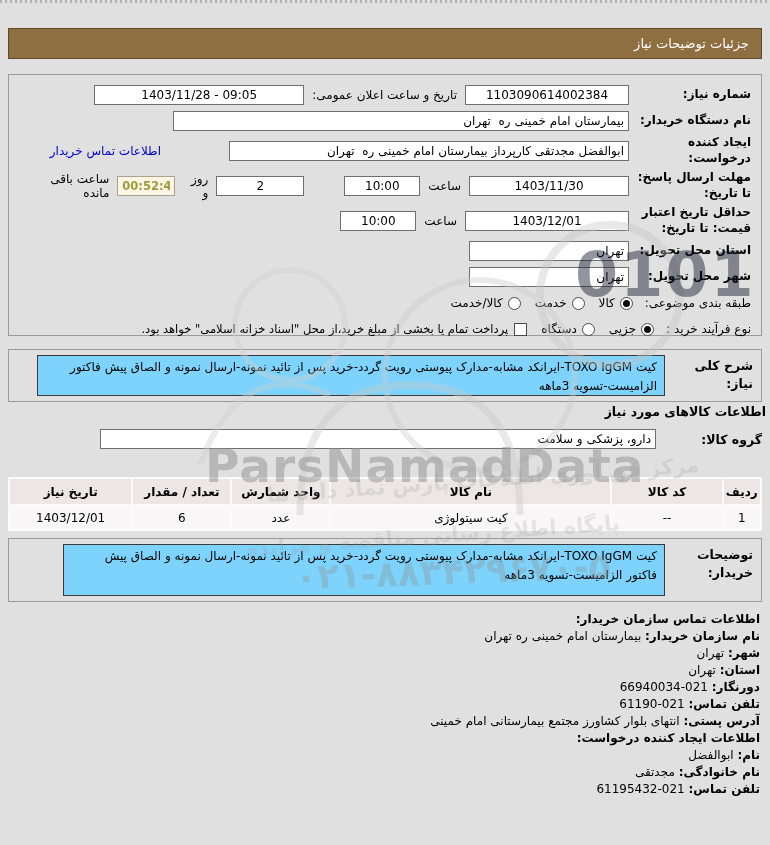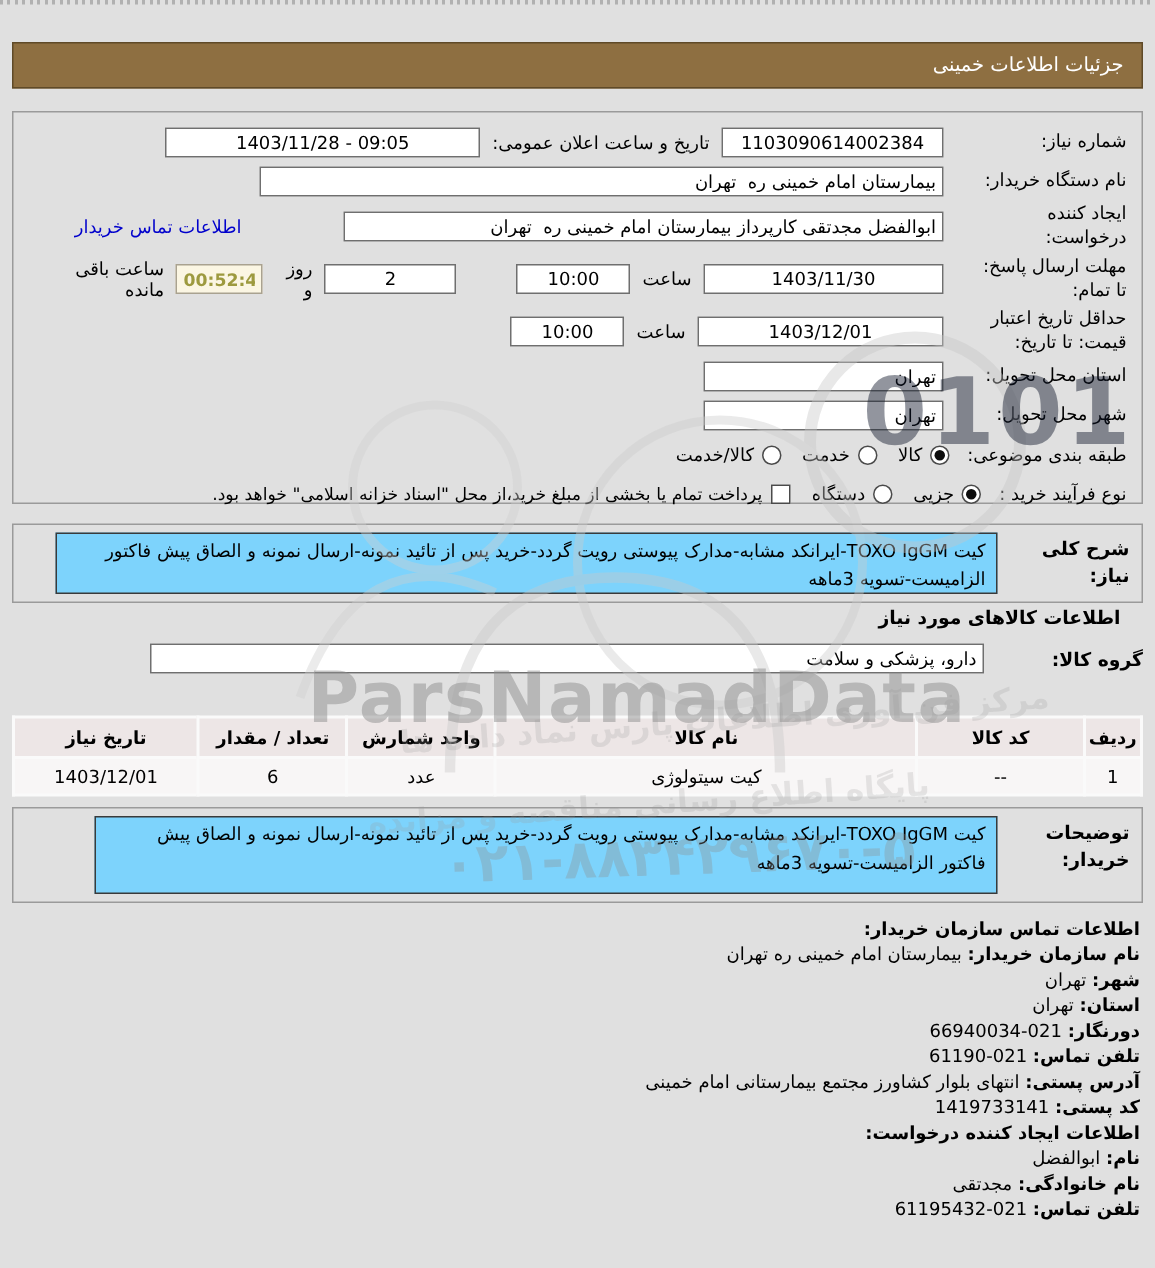--- a/index.html
+++ b/index.html
@@ -13,30 +13,30 @@
   .dotline { position:absolute; top:0; left:0; right:0; height:3px; opacity:.55;
     background-image:repeating-linear-gradient(90deg,#8a8a8a 0 2px,transparent 2px 5px); }
 
   .titlebar { position:absolute; top:28px; left:8px; right:8px; height:31px;
     background:#8e6f41; border:1px solid #5f4a28; color:#fff;
     display:flex; align-items:center; padding:0 12px; font-size:13px; }
 
   .main-panel { position:absolute; top:74px; left:8px; right:8px; height:262px;
     border:1px solid #9a9a9a; padding:8px 10px 4px; }
   .frow { display:flex; align-items:center; min-height:24px; margin-bottom:2px; }
-  .flabel { width:122px; flex:none; line-height:1.3; }
+  .flabel { width:122px; flex:none; line-height:1.3;font-weight:bold; }
   .flabel span { display:block; }
   .flabel-auto { flex:none; margin-left:12px; }
 
   .tb { border:1px solid #6f6f6f; background:#fff; height:20px; font-family:inherit;
     font-size:12px; padding:0 4px; color:#000; }
   .ltr { direction:ltr; unicode-bidi:embed; }
   .center { text-align:center; }
   .rtl-in { direction:rtl; text-align:right; }
-  .w-need{width:148px}.w-announce{width:210px}.w-org{width:456px}.w-creator{width:400px}
+  .w-need{width:164px}.w-announce{width:210px}.w-org{width:456px}.w-creator{width:400px}
   .w-date{width:164px}.w-time{width:76px}.w-days{width:88px;text-align:center}
   .w-count{width:58px; background:#fbf6e3; color:#9d9a3f; border:1px solid #a9a290; font-weight:bold; font-size:11.5px;}
   .lbl-sm { margin:0 8px; }
   .gap40 { margin-right:40px; }
   .link { color:#0000cc; cursor:pointer; margin:0; }
 
   .radio { width:13px; height:13px; border-radius:50%; background:#fff;
     border:1px solid #4a4a4a; display:inline-block; position:relative; flex:none; }
   .radio.checked::after { content:""; position:absolute; inset:2px; background:#0d0d0d; border-radius:50%; }
   .checkbox { width:13px; height:13px; background:#fff; border:1px solid #4a4a4a; display:inline-block; flex:none; }
@@ -46,21 +46,21 @@
   .desc-panel { position:absolute; left:8px; right:8px; border:1px solid #9a9a9a;
     display:flex; padding:5px 8px; }
   .p-desc { top:349px; height:53px; }
   .p-notes { top:538px; height:64px; }
   .desc-label { width:88px; flex:none; font-weight:bold; font-size:12.5px; line-height:1.45; padding-top:2px; }
   .desc-label span { display:block; }
   .desc-box { flex:1; background:#7dd3fc; border:1px solid #3a3a3a; font-size:12px;
     line-height:1.6; padding:2px 7px; margin-left:20px; }
   .p-notes .desc-box { margin-left:46px; }
 
-  .goods-title { position:absolute; top:404px; right:23px; font-weight:bold; font-size:12.5px; }
+  .goods-title { position:absolute; top:404px; right:4px; font-weight:bold; font-size:12.5px; }
   .group-row { position:absolute; top:427px; left:8px; right:8px; height:24px;
     display:flex; align-items:center; }
   .group-label { width:106px; flex:none; font-weight:bold; font-size:12.5px;padding-left:28px; }
   .group-input { width:556px; }
 
   .goods-table { position:absolute; top:477px; left:8px; right:8px;
     border:1px solid #9a9a9a; border-collapse:collapse; width:754px; }
   .goods-table th { background:#ede6e6; font-weight:bold; height:27px; font-size:12px;
     border:2px solid #fafafa; }
   .goods-table td { background:#f8f6f6; height:25px; text-align:center; font-size:12px;
@@ -83,21 +83,21 @@
   .wm-line2 { top:524px; right:150px; font-weight:bold; font-size:21px; color:#9a9a9a;
     opacity:.22; transform:rotate(-4deg); }
   .wm-shapes { top:215px; left:180px; opacity:.4; }
 </style>
 </head>
 <body>
 
 <div class="dotline"></div>
 
 <div class="titlebar">
-  <span>جزئیات اطلاعات خمینی</span>
+  <span>جزئیات توضیحات نیاز</span>
 </div>
 
 <div class="main-panel">
 
   <div class="frow">
     <div class="flabel">شماره نیاز:</div>
     <input class="tb w-need ltr center" readonly="" value="1103090614002384" style="">
     <span class="lbl-sm">تاریخ و ساعت اعلان عمومی:</span>
     <input class="tb w-announce ltr center" readonly="" value="1403/11/28 - 09:05" style="">
   </div>
@@ -112,21 +112,21 @@
       <span>ایجاد کننده</span>
       <span>درخواست:</span>
     </div>
     <input class="tb w-creator rtl-in" style="margin-left: 68px;" readonly="" value="ابوالفضل مجدتقی کارپرداز بیمارستان امام خمینی ره  تهران">
     <a class="link">اطلاعات تماس خریدار</a>
   </div>
 
   <div class="frow" style="min-height:33px">
     <div class="flabel">
       <span>مهلت ارسال پاسخ:</span>
-      <span>تا تمام:</span>
+      <span>تا تاریخ:</span>
     </div>
     <input class="tb w-date ltr center" readonly="" value="1403/11/30" style="">
     <span class="lbl-sm">ساعت</span>
     <input class="tb w-time ltr center" readonly="" value="10:00" style="">
     <input class="tb w-days gap40" readonly="" value="2" style="">
     <span class="lbl-sm">روز و</span>
     <input class="tb w-count ltr center" readonly="" value="00:52:46" style="">
     <span class="lbl-sm">ساعت باقی مانده</span>
   </div>
 
@@ -218,21 +218,20 @@
 </div>
 
 <div class="contact">
   <p><b>اطلاعات تماس سازمان خریدار:</b></p>
   <p><b>نام سازمان خریدار:</b> <span>بیمارستان امام خمینی ره تهران</span></p>
   <p><b>شهر:</b> <span>تهران</span></p>
   <p><b>استان:</b> <span>تهران</span></p>
   <p><b>دورنگار:</b> <span class="ltr">66940034-021</span></p>
   <p><b>تلفن تماس:</b> <span class="ltr">61190-021</span></p>
   <p><b>آدرس پستی:</b> <span>انتهای بلوار کشاورز مجتمع بیمارستانی امام خمینی</span></p>
-  <p><b>کد پستی:</b> <span class="ltr">1419733141</span></p>
   <p><b>اطلاعات ایجاد کننده درخواست:</b></p>
   <p><b>نام:</b> <span>ابوالفضل</span></p>
   <p><b>نام خانوادگی:</b> <span>مجدتقی</span></p>
   <p><b>تلفن تماس:</b> <span class="ltr">61195432-021</span></p>
 </div>
 
 <svg class="wm wm-shapes" width="560" height="360" viewBox="0 0 560 360" fill="none">
   <circle cx="430" cy="80" r="70" stroke="#c6c6c6" stroke-width="8"></circle>
   <circle cx="300" cy="160" r="95" stroke="#cccccc" stroke-width="6"></circle>
   <path d="M120 300 Q120 170 230 170 Q340 170 340 300" stroke="#c9c9c9" stroke-width="7"></path>

